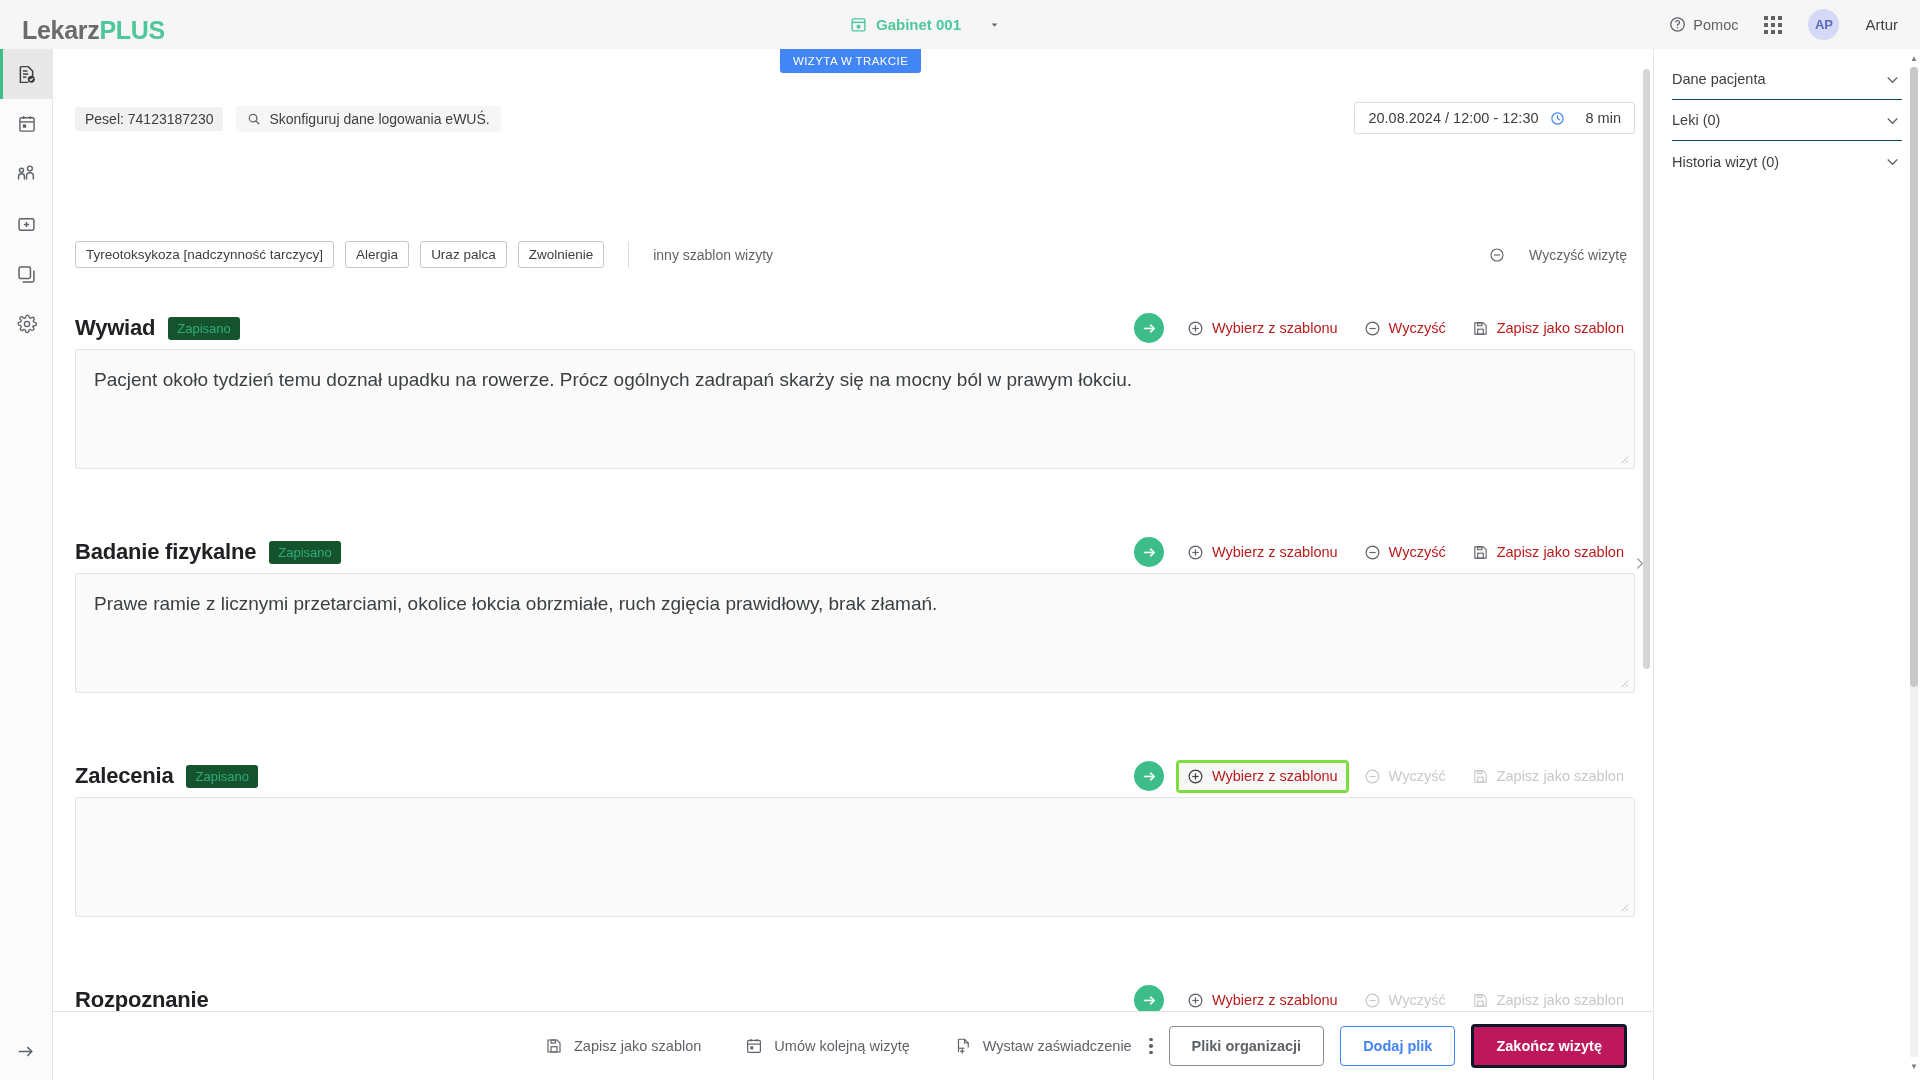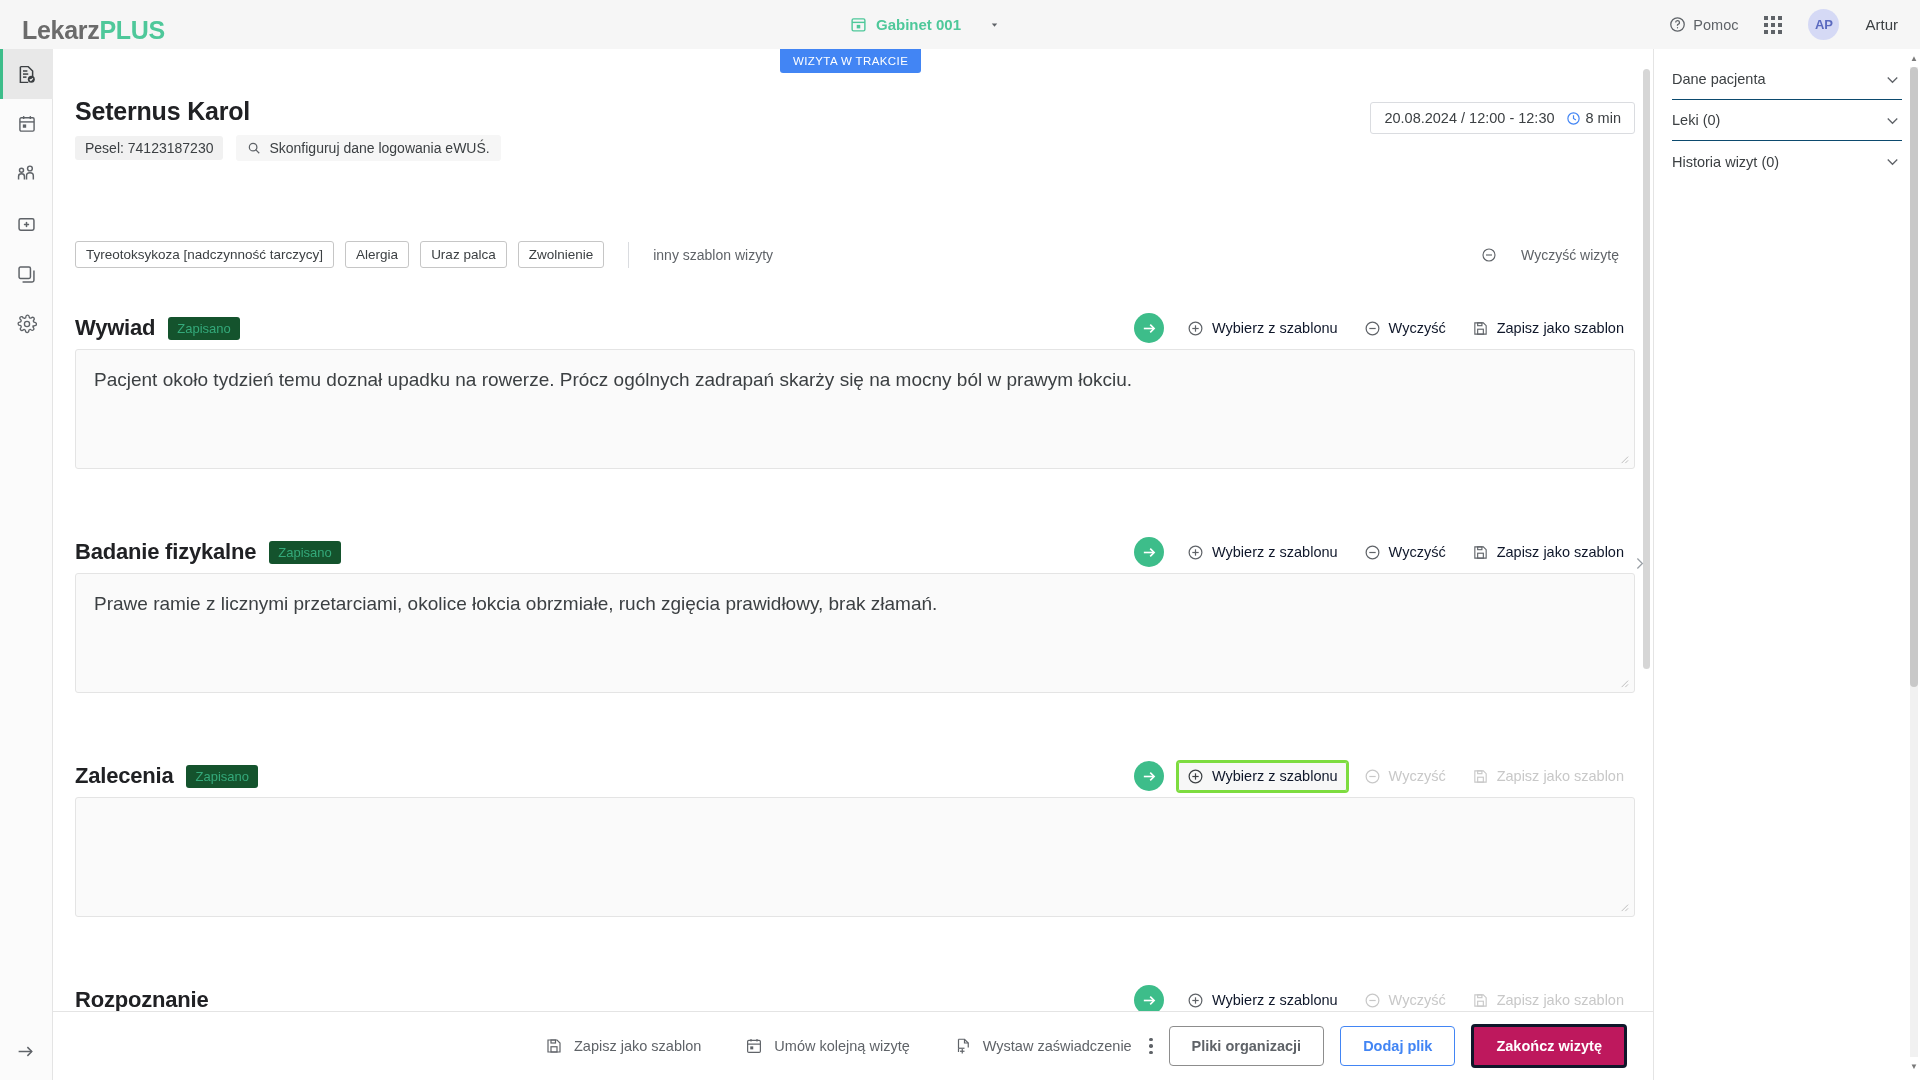--- a/index.html
+++ b/index.html
@@ -79,53 +79,53 @@
   .pesel { background: #f1f1f1; padding: 4px 10px; border-radius: 3px; font-size: 14px; color: #3c4043; }
   .ewus { display: flex; align-items: center; gap: 8px; background: #f6f6f6;
           padding: 5px 11px; border-radius: 3px; font-size: 14px; color: #3c4043; }
 
   .datechip {
     position: absolute; right: 0; top: 5px;
     border: 1px solid #dadce0; border-radius: 3px;
     display: flex; align-items: center; gap: 11px;
     padding: 7px 13px; font-size: 14.5px; color: #3c4043; background: #fff;
   }
-  .datechip .clk { display: flex; align-items: center; gap: 5px; }
+  .datechip .clk { display: flex; align-items: center; gap: 21px; }
 
   .tagrow {
     position: absolute; left: 22px; top: 192px; width: 1560px;
     display: flex; align-items: center; gap: 11px;
   }
   .tag {
     border: 1px solid #c6c6c6; border-radius: 3px; background: #fff;
     padding: 5px 10px; font-size: 13.5px; color: #3c4043; white-space: nowrap;
   }
   .vsep { width: 1px; height: 26px; background: #dadce0; margin: 0 13px; }
   .other-tpl { font-size: 14px; color: #5f6368; }
   .clear-visit {
-    position: absolute; right: 16px; display: flex; align-items: center; gap: 24px;
+    position: absolute; right: 8px; display: flex; align-items: center; gap: 24px;
     font-size: 14px; color: #5f6368;
   }
 
   
   .card { position: absolute; left: 22px; width: 1560px; }
   .sec-head { display: flex; align-items: center; height: 42px; position: relative; }
   .sec-title { font-size: 22px; font-weight: bold; color: #202124; letter-spacing: -0.2px; }
   .saved {
     margin-left: 13px; background: #14532d; color: #34a97a;
     font-size: 13px; padding: 4px 9px; border-radius: 3px;
   }
   .sec-actions { position: absolute; right: 0; display: flex; align-items: center; gap: 4px; }
   .go-btn {
     width: 30px; height: 30px; border-radius: 50%; background: #3dbd8a;
     display: flex; align-items: center; justify-content: center; color: #fff;
     margin-right: 8px;
   }
   .act {
-    display: flex; align-items: center; gap: 8px; font-size: 14.5px; color: #0f172a;
+    display: flex; align-items: center; gap: 8px; font-size: 14.5px; color: #b91c1c;
     padding: 6px 9px; border-radius: 4px; border: 2px solid transparent; white-space: nowrap;
   }
   .act.disabled { color: #c8c8c8; }
   .act.focused {
     border: 2px solid #7ddc3f; background: #f7f7f7;
     box-shadow: 0 0 0 1px #7ddc3f inset;
   }
   .txtarea {
     border: 1px solid #e4e4e4; background: #fafafa; border-radius: 3px;
     height: 120px; position: relative; padding: 16px 18px;
@@ -304,21 +304,20 @@
       </svg>
     </span>
   </div>
 </div>
 
 <div class="main">
 
   <div class="status-badge">WIZYTA W TRAKCIE</div>
 
   <div class="patient-head">
-    <div class="pname">Seternus Karol</div>
     <div class="pmeta">
       <div class="pesel">Pesel: 74123187230</div>
       <div class="ewus">
         <span>
           <svg width="14" height="14" viewBox="0 0 24 24" fill="none" stroke="#5f6368" stroke-width="2.1">
             <circle cx="10.5" cy="10.5" r="6.5"></circle>
               <line x1="15.3" y1="15.3" x2="21" y2="21"></line>
           </svg>
         </span>
         <span>Skonfiguruj dane logowania eWUŚ.</span>

